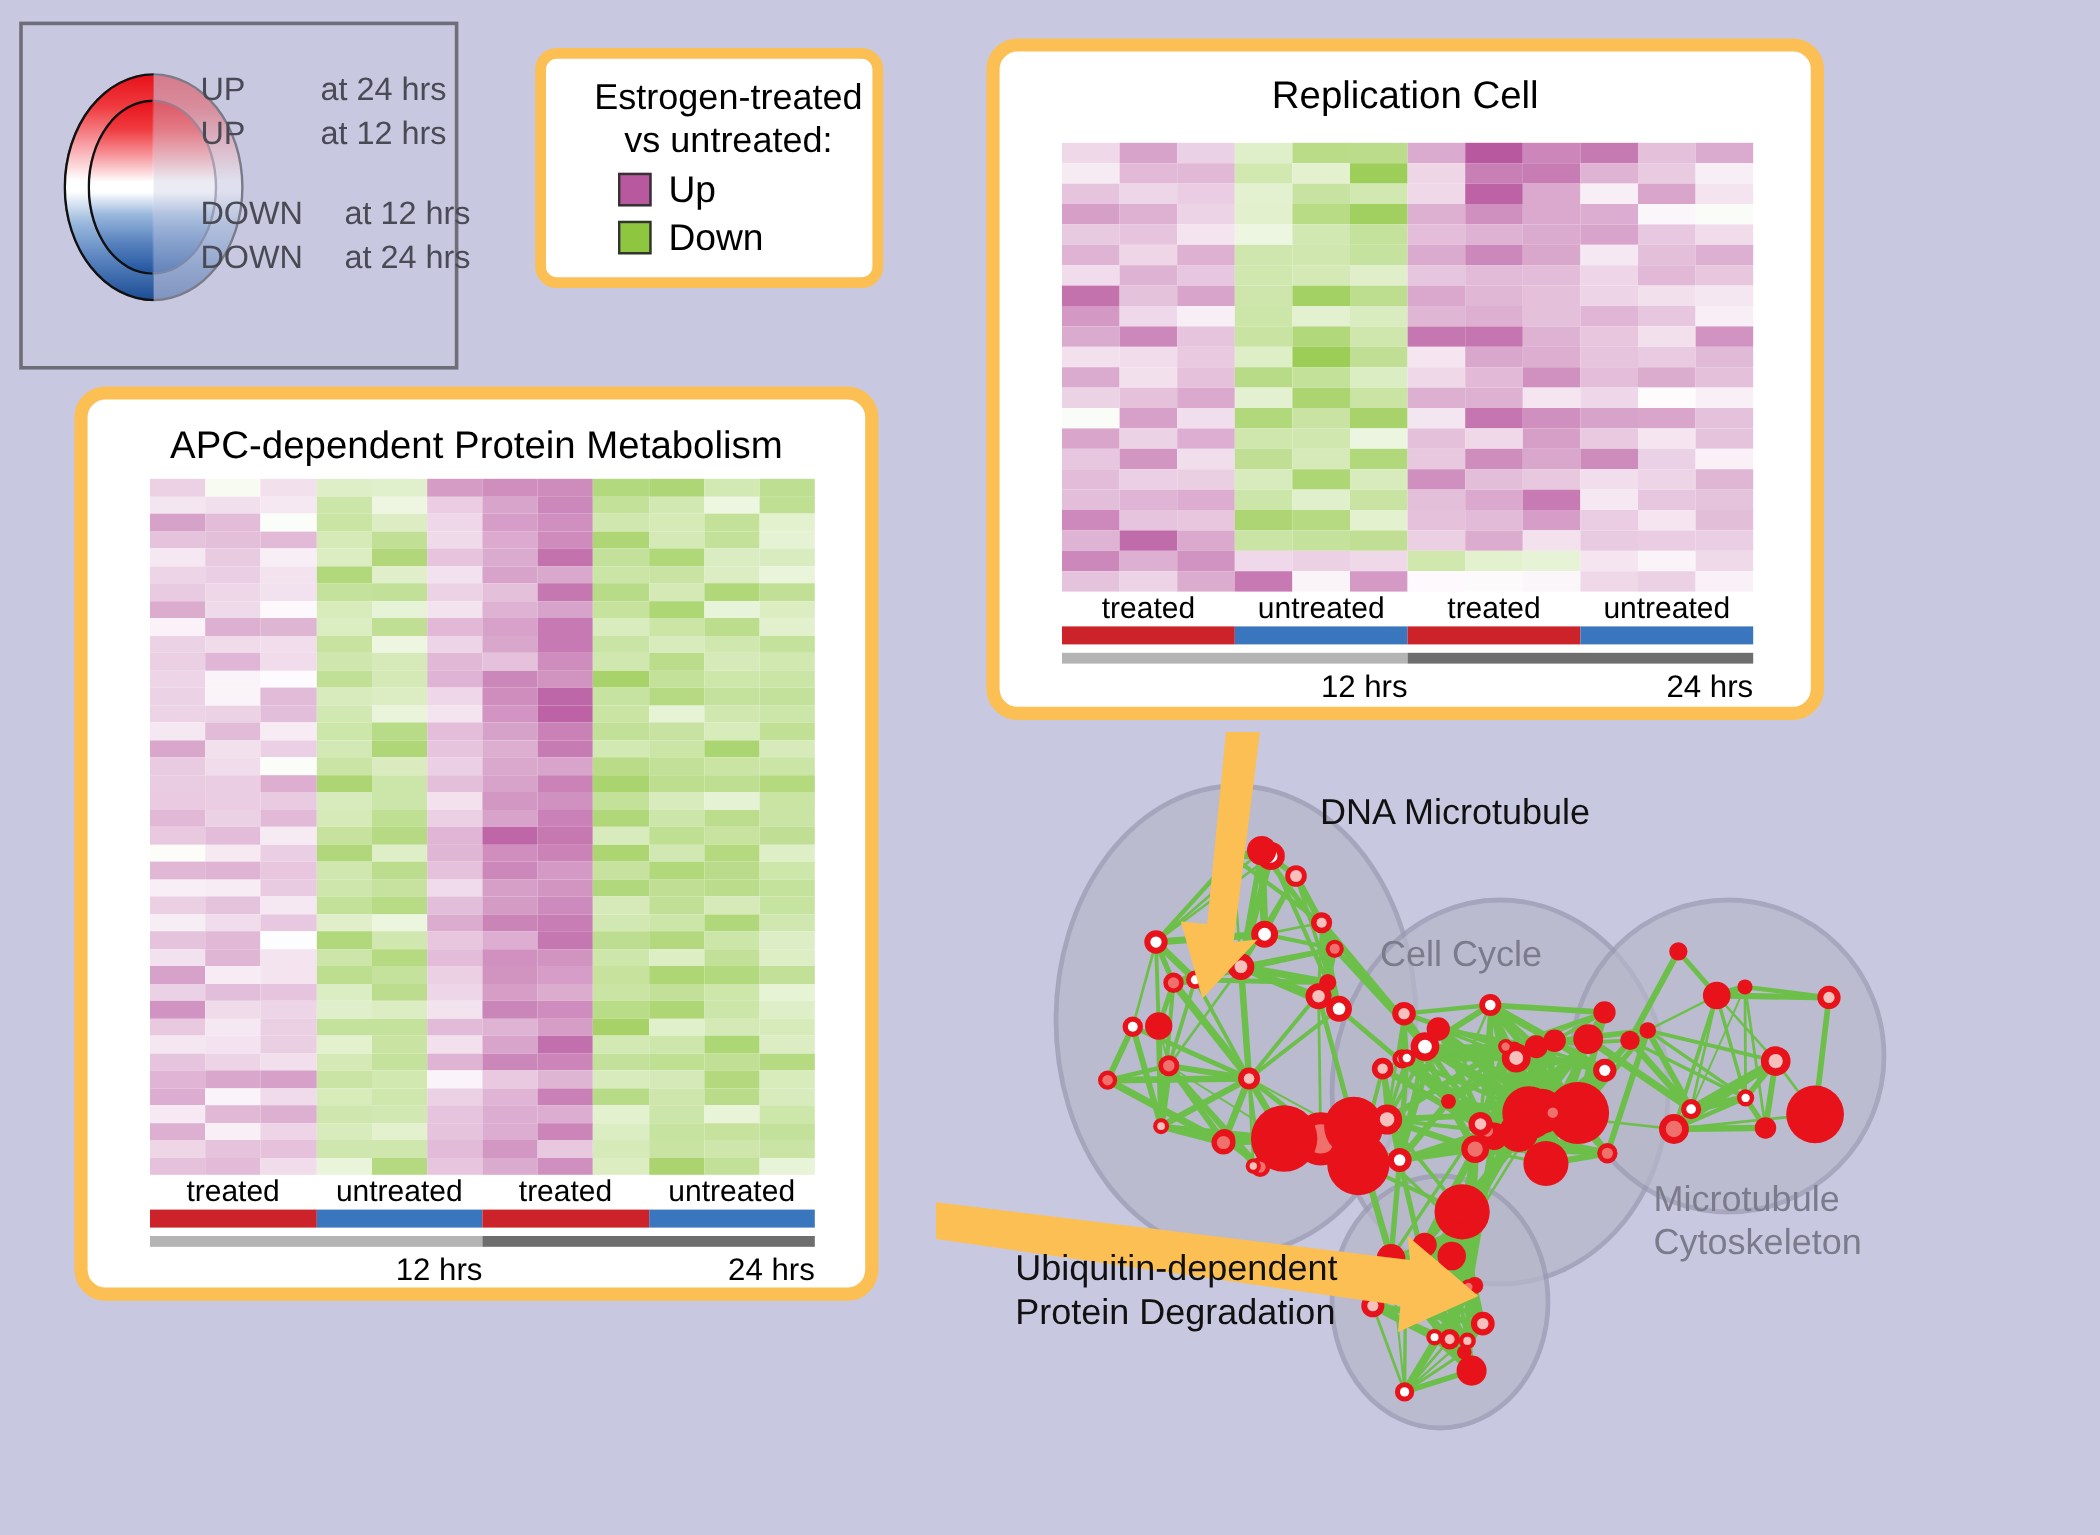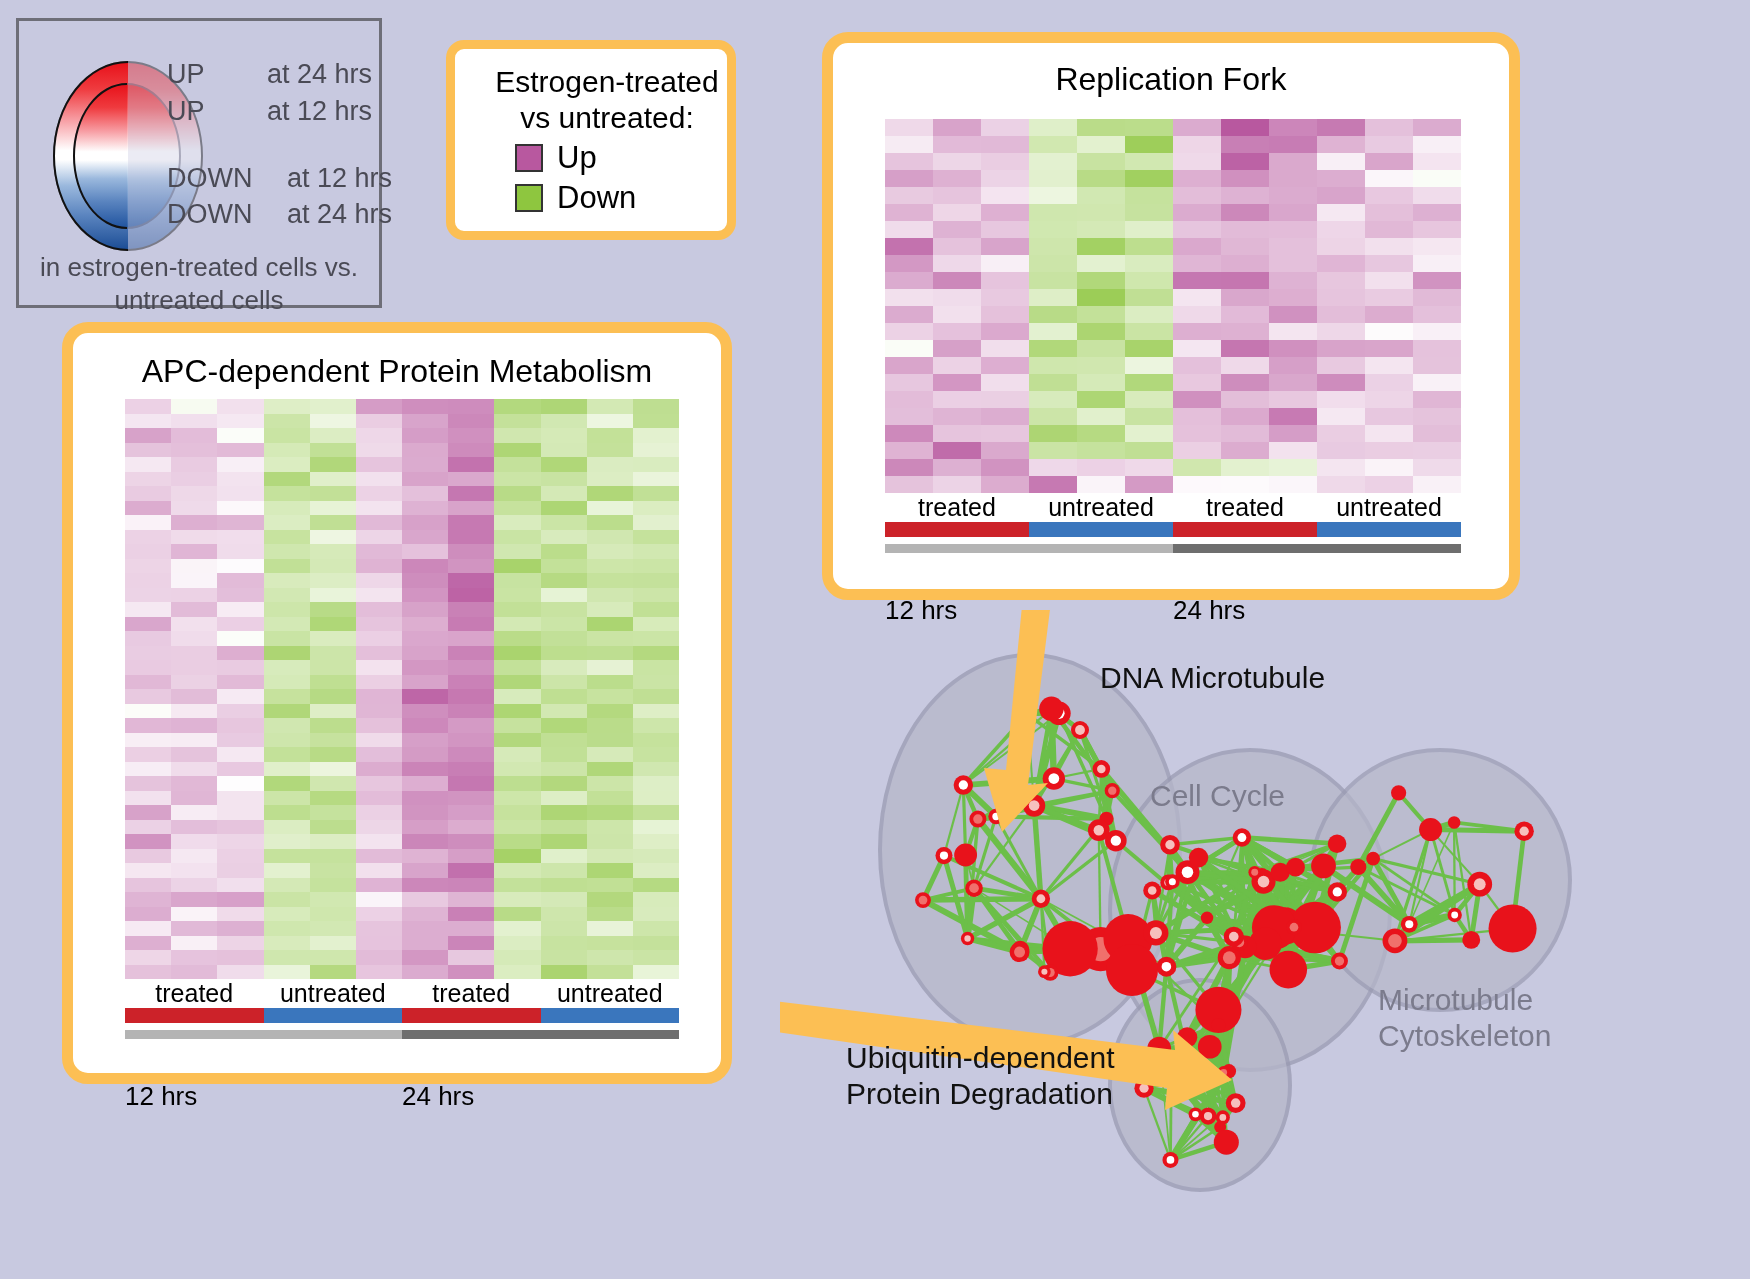--- a/index.html
+++ b/index.html
@@ -57,21 +57,21 @@
   .hm{display:grid;width:100%;}
   .hm div{width:100%;}
   .axis{position:relative;}
   .axis-labels{display:flex;}
   .axis-labels span{flex:1;text-align:center;font-size:25px;color:#000;}
   .cond-bar{display:flex;height:15px;}
   .cond-bar div{flex:1;}
   .time-bar{display:flex;height:9px;margin-top:7px;}
   .time-bar div{flex:1;}
   .time-labels{display:flex;margin-top:4px;}
-  .time-labels span{flex:1;text-align:left;font-size:26px;color:#000;margin-top:38px;}
+  .time-labels span{flex:1;text-align:right;font-size:26px;color:#000;}
 
   #panel-rep{left:822px;top:32px;width:698px;height:568px;}
   #rep-title{margin-top:18px;}
   #rep-plot{position:absolute;left:52px;right:48px;top:76px;}
   #panel-apc{left:62px;top:322px;width:670px;height:762px;}
   #apc-title{margin-top:20px;}
   #apc-plot{position:absolute;left:52px;right:42px;top:66px;}
 
   
   #network{position:absolute;left:780px;top:610px;width:970px;height:669px;}
@@ -102,39 +102,37 @@
       <span class="wheel-val" style="left:248px">at 12 hrs</span>
     </div>
     <div class="wheel-row" id="wl-r3">
       <span class="wheel-key" style="left:148px">DOWN</span>
       <span class="wheel-val" style="left:268px">at 12 hrs</span>
     </div>
     <div class="wheel-row" id="wl-r4">
       <span class="wheel-key" style="left:148px">DOWN</span>
       <span class="wheel-val" style="left:268px">at 24 hrs</span>
     </div>
-    <div id="legend-caption">in estrogen-treated cells
-vs. untreated cells</div>
   </div>
 
   <div id="updown-legend">
     <div id="updown-title">Estrogen-treated
 vs untreated:</div>
     <div class="ud-row">
       <span class="swatch" id="sw-up" style="background: rgb(184, 88, 159);"></span>
       <span class="ud-label">Up</span>
     </div>
     <div class="ud-row">
       <span class="swatch" id="sw-down" style="background: rgb(142, 198, 63);"></span>
       <span class="ud-label">Down</span>
     </div>
   </div>
 
   <div class="panel" id="panel-rep">
-    <div class="panel-title" id="rep-title">Replication Fork</div>
+    <div class="panel-title" id="rep-title">Replication Cell</div>
     <div id="rep-plot">
       <div class="hm" id="hm-rep" style="grid-template-columns: repeat(12, 1fr);">
           <div style="background: rgb(239, 217, 233); height: 17px;"></div>
           <div style="background: rgb(216, 163, 202); height: 17px;"></div>
           <div style="background: rgb(235, 209, 229); height: 17px;"></div>
           <div style="background: rgb(223, 239, 201); height: 17px;"></div>
           <div style="background: rgb(186, 220, 137); height: 17px;"></div>
           <div style="background: rgb(187, 221, 139); height: 17px;"></div>
           <div style="background: rgb(219, 171, 207); height: 17px;"></div>
           <div style="background: rgb(184, 88, 159); height: 17px;"></div>

